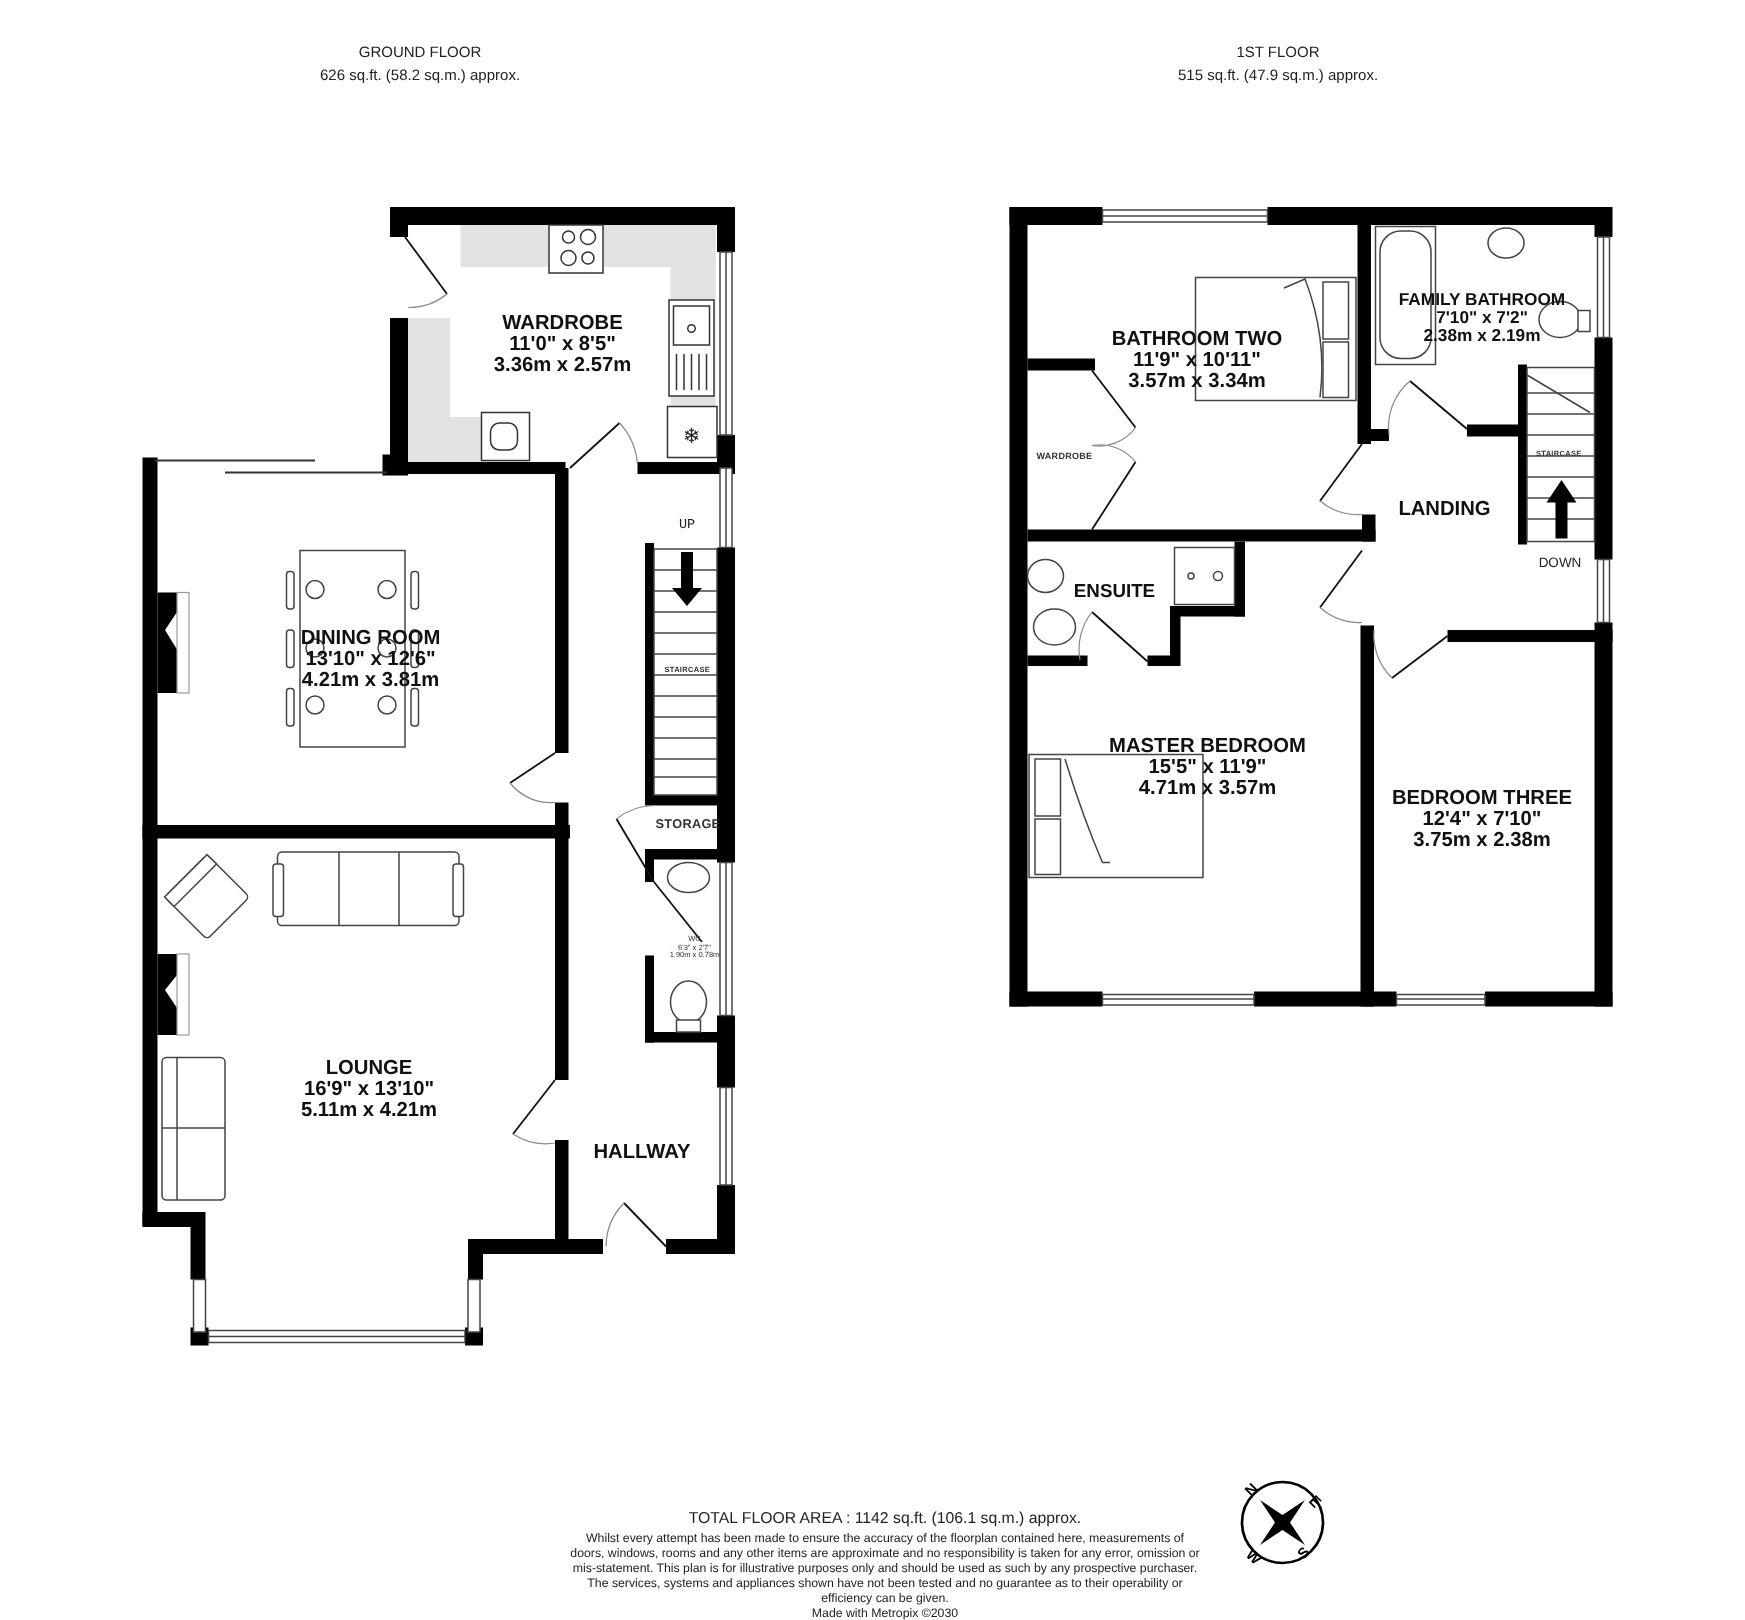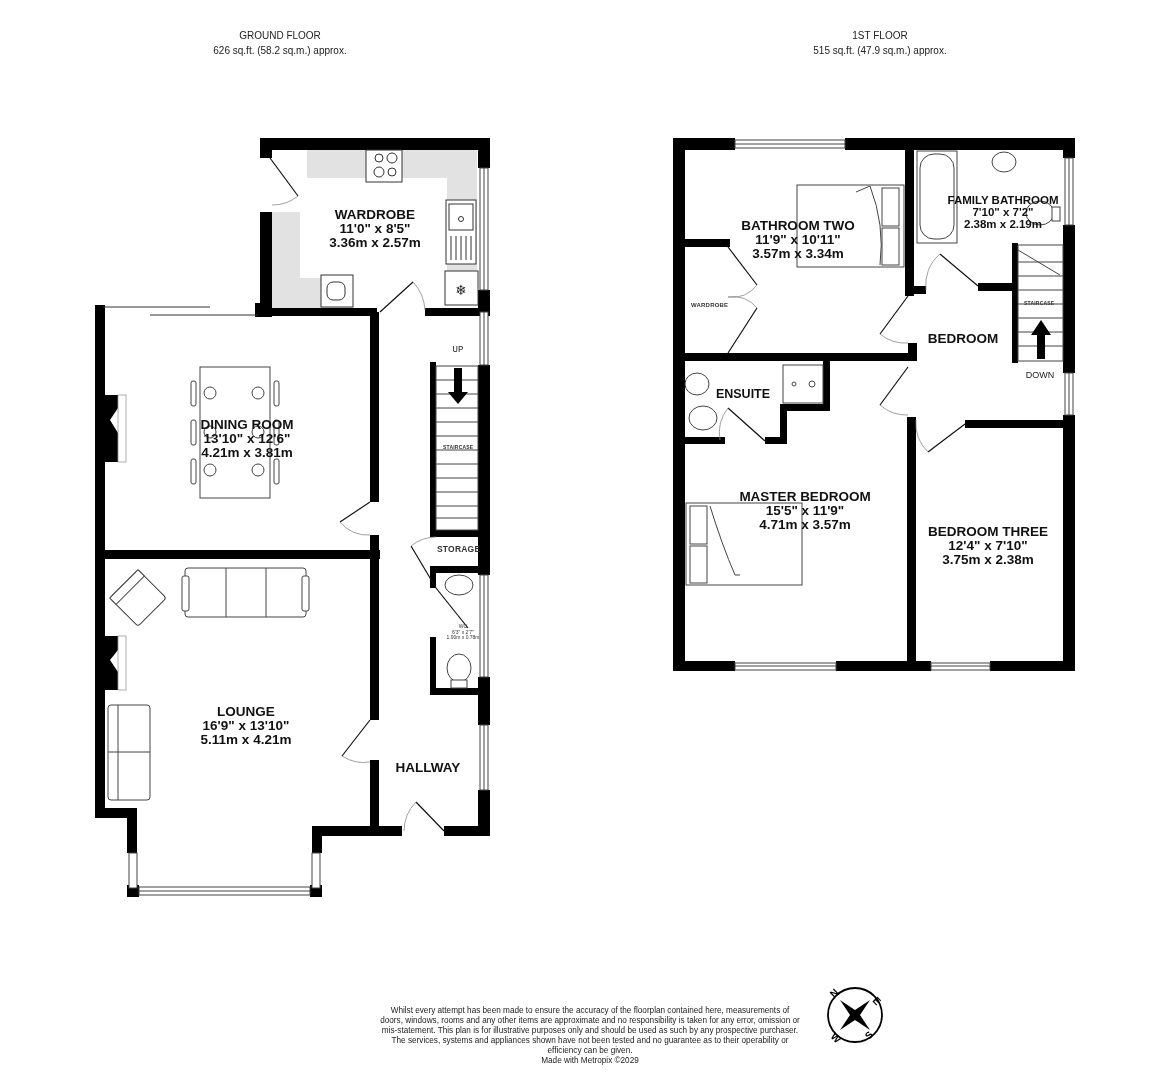--- a/index.html
+++ b/index.html
@@ -19,21 +19,21 @@
   .footer .disc { font-size: 8.2px; line-height: 10px; display: block; }
   .footer .made { font-size: 8.2px; line-height: 10px; display: block; }
 </style>
 </head>
 <body>
 
 <div class="floor-title" style="left:150px; top:28px; width:260px;">
   <span class="t">GROUND FLOOR</span>
   <span class="t">626 sq.ft. (58.2 sq.m.) approx.</span>
 </div>
-<div class="floor-title" style="left:760px; top:28px; width:240px;">
+<div class="floor-title" style="left:732px; top:28px; width:240px;">
   <span class="t">1ST FLOOR</span>
   <span class="t">515 sq.ft. (47.9 sq.m.) approx.</span>
 </div>
 
 <svg id="plan" width="1163" height="1080" viewBox="0 0 1163 1080">
 
   <g>
 
     <g fill="#e2e2e2">
       <rect x="307" y="150" width="170" height="28"></rect>
@@ -366,41 +366,42 @@
   <span>WC</span>
   <span>6'3" x 2'7"</span>
   <span>1.90m x 0.78m</span>
 </div>
 
 <div class="room-label" style="left:798px; top:219px;">
   <span>BATHROOM TWO</span>
   <span>11'9"  x 10'11"</span>
   <span>3.57m  x 3.34m</span>
 </div>
-<div class="room-label" style="left:988px; top:194px; font-size:11.5px; line-height:12px;margin-left:15px;">
+<div class="room-label" style="left:988px; top:194px; font-size:11.5px; line-height:12px;">
   <span>FAMILY BATHROOM</span>
   <span>7'10"  x 7'2"</span>
   <span>2.38m  x 2.19m</span>
 </div>
 <div class="room-label" style="left:963px; top:332px;">
-  <span>BEDROOM</span>
+  <span>LANDING</span>
 </div>
 <div class="small-label" style="left:691px; top:302px;">WARDROBE</div>
 <div class="room-label" style="left:743px; top:387px; font-size:12.5px;text-align:right;">
   <span>ENSUITE</span>
 </div>
 <div class="room-label" style="left:805px; top:490px;">
   <span>MASTER BEDROOM</span>
   <span>15'5"  x 11'9"</span>
   <span>4.71m  x 3.57m</span>
 </div>
 <div class="room-label" style="left:988px; top:525px;">
   <span>BEDROOM THREE</span>
   <span>12'4"  x 7'10"</span>
   <span>3.75m  x 2.38m</span>
 </div>
 <div class="small-label" style="left:1024px; top:300px; font-size:5px;">STAIRCASE</div>
 <div class="tiny-label" style="left:1040px; top:370px; font-size:9px;">DOWN</div>
 
 <div class="footer">
+  <span class="total">TOTAL FLOOR AREA : 1142 sq.ft. (106.1 sq.m.) approx.</span>
   <span class="disc">Whilst every attempt has been made to ensure the accuracy of the floorplan contained here, measurements of doors, windows, rooms and any other items are approximate and no responsibility is taken for any error, omission or mis-statement. This plan is for illustrative purposes only and should be used as such by any prospective purchaser. The services, systems and appliances shown have not been tested and no guarantee as to their operability or efficiency can be given.</span>
-  <span class="made">Made with Metropix ©2029</span>
+  <span class="made">Made with Metropix ©2030</span>
 </div>
 
 </body></html>

